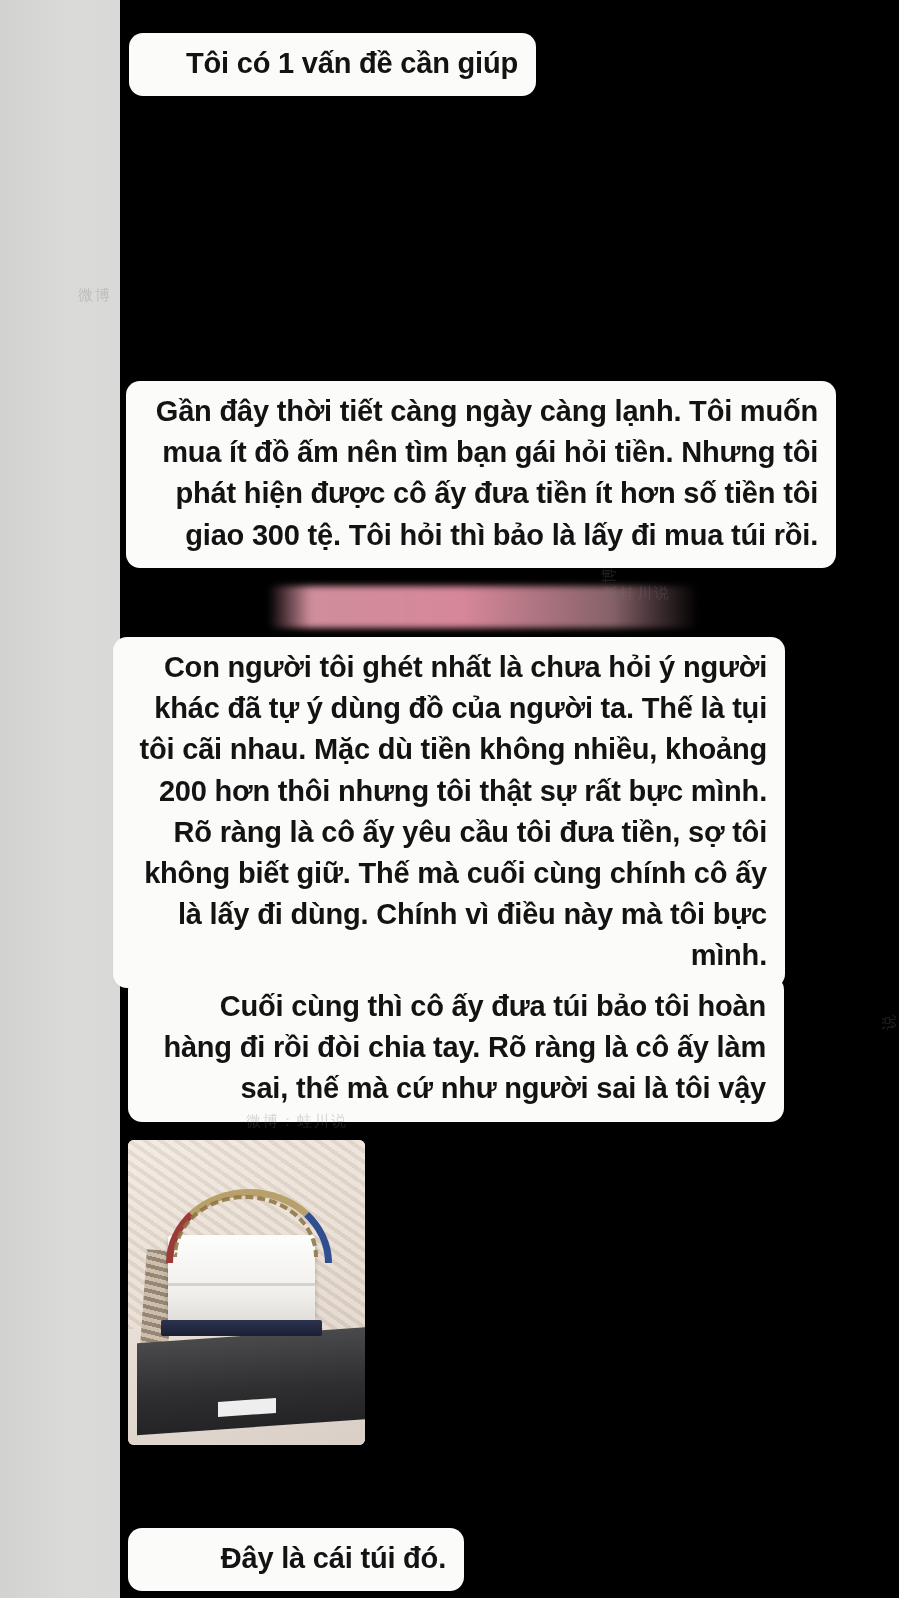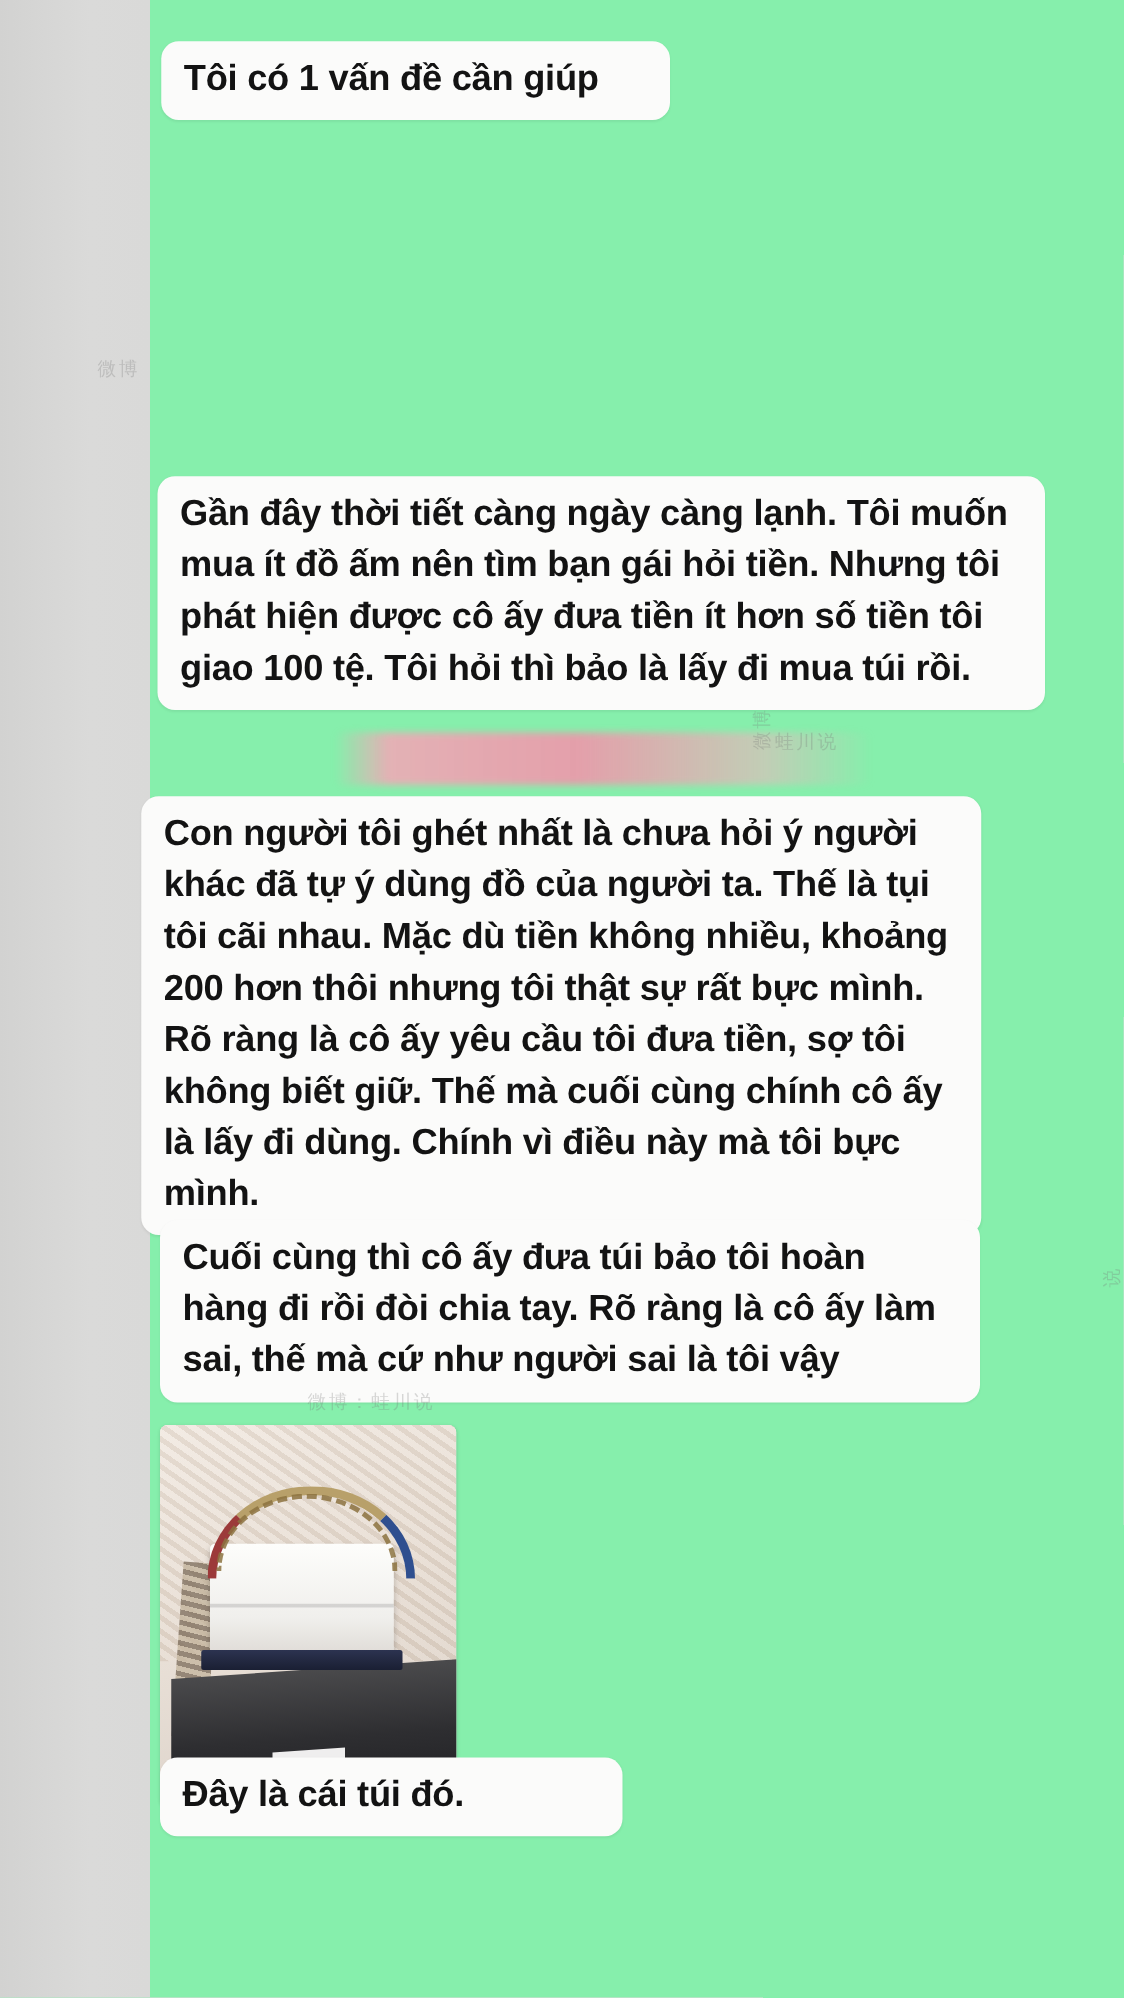--- a/index.html
+++ b/index.html
@@ -12,21 +12,22 @@
     height: 1598px;
     position: relative;
     font-family: "Liberation Sans", sans-serif;
     overflow: hidden;
   }
 
   .screen {
     position: relative;
     width: 899px;
     height: 1598px;
-    background: #86efac;
+    background: #000000;
+    text-align: right;
   }
 
   
   .left-edge {
     position: absolute;
     left: 0; top: 0;
     width: 120px; height: 100%;
     background: linear-gradient(90deg, #d2d2d1 0%, #dadad9 60%, #d9d9d8 100%);
     pointer-events: none;
   }
@@ -48,21 +49,21 @@
   .bubble p {
     margin: 0;
   }
 
   
   #b1 { left: 129px; top: 33px;  width: 407px; }
   #b2 { left: 118px; top: 122px; width: 683px; }
   #b3 { left: 126px; top: 381px; width: 710px; }
   #b4 { left: 113px; top: 637px; width: 672px; }
   #b5 { left: 128px; top: 976px; width: 656px; }
-  #b6 { left: 128px; top: 1406px; width: 370px; }
+  #b6 { left: 128px; top: 1528px; width: 336px; }
 
   
   .photo {
     position: absolute;
     left: 128px;
     top: 1140px;
     width: 237px;
     height: 305px;
     border-radius: 6px;
     overflow: hidden;
@@ -193,21 +194,21 @@
 <div class="screen">
 
   <div class="left-edge"></div>
 
   <div class="bubble" id="b1">
     <p>Tôi có 1 vấn đề cần giúp</p>
   </div>
 
 
   <div class="bubble" id="b3">
-    <p>Gần đây thời tiết càng ngày càng lạnh. Tôi muốn mua ít đồ ấm nên tìm bạn gái hỏi tiền. Nhưng tôi phát hiện được cô ấy đưa tiền ít hơn số tiền tôi giao 100 tệ. Tôi hỏi thì bảo là lấy đi mua túi rồi.</p>
+    <p>Gần đây thời tiết càng ngày càng lạnh. Tôi muốn mua ít đồ ấm nên tìm bạn gái hỏi tiền. Nhưng tôi phát hiện được cô ấy đưa tiền ít hơn số tiền tôi giao 300 tệ. Tôi hỏi thì bảo là lấy đi mua túi rồi.</p>
   </div>
 
   <div class="redaction"></div>
 
   <div class="bubble" id="b4">
     <p>Con người tôi ghét nhất là chưa hỏi ý người khác đã tự ý dùng đồ của người ta. Thế là tụi tôi cãi nhau. Mặc dù tiền không nhiều, khoảng 200 hơn thôi nhưng tôi thật sự rất bực mình. Rõ ràng là cô ấy yêu cầu tôi đưa tiền, sợ tôi không biết giữ. Thế mà cuối cùng chính cô ấy là lấy đi dùng. Chính vì điều này mà tôi bực mình.</p>
   </div>
 
   <div class="bubble" id="b5">
     <p>Cuối cùng thì cô ấy đưa túi bảo tôi hoàn hàng đi rồi đòi chia tay. Rõ ràng là cô ấy làm sai, thế mà cứ như người sai là tôi vậy</p>

